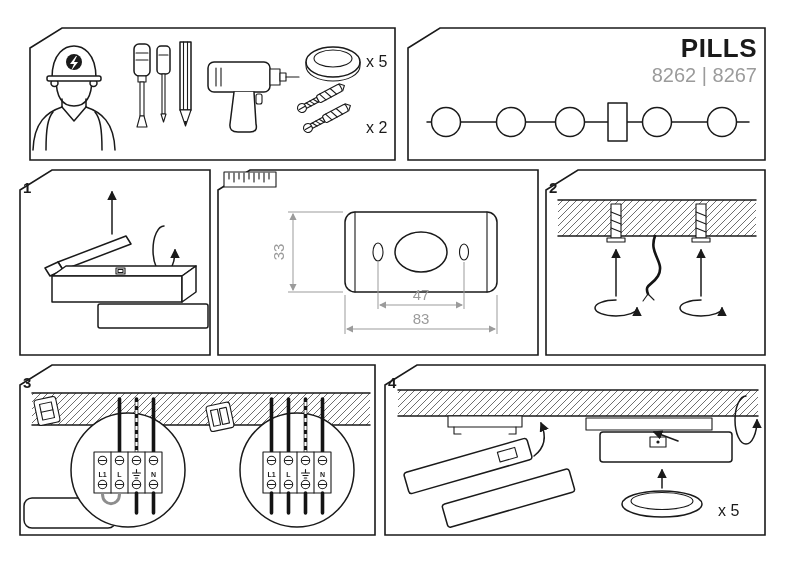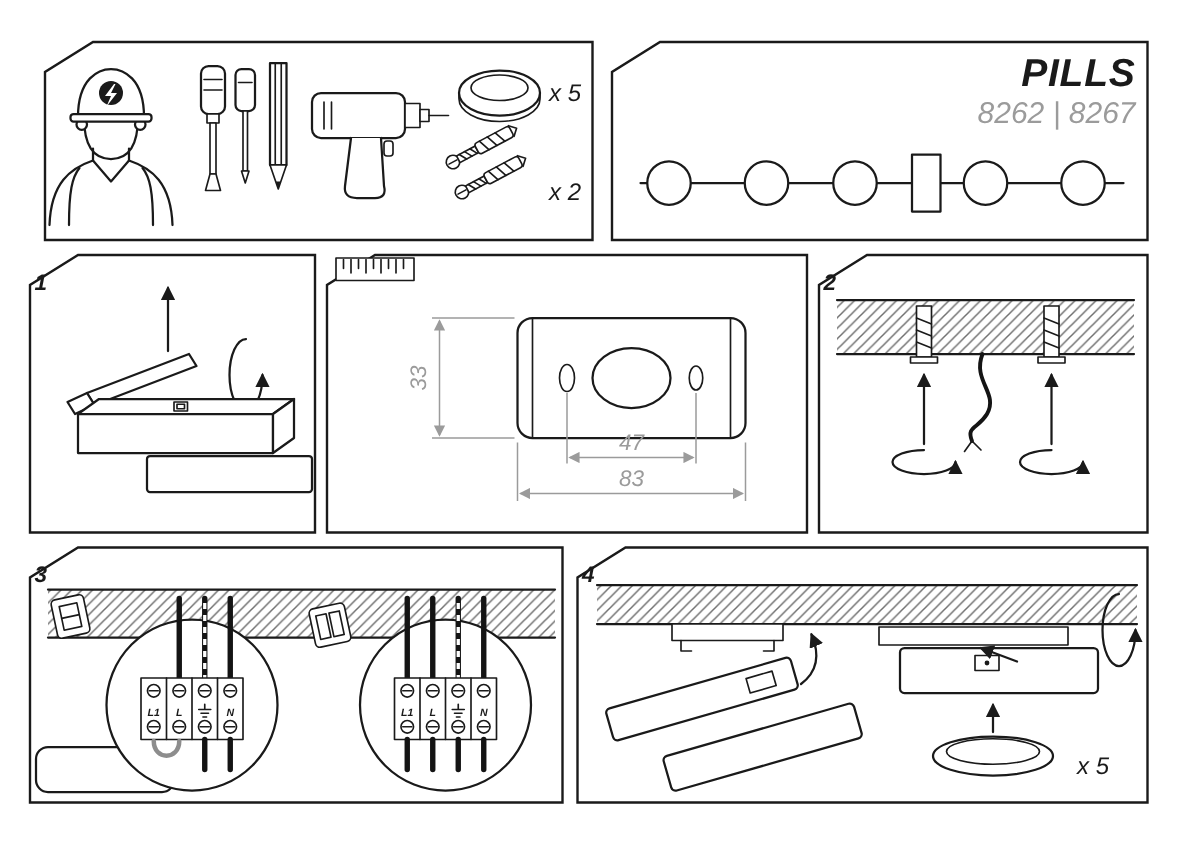--- a/index.html
+++ b/index.html
@@ -1,16 +1,16 @@
 <!DOCTYPE html>
 <html><head>
 <meta charset="utf-8">
 <style>
   html,body{margin:0;padding:0;background:#fff;}
-  .page{position:relative;width:793px;height:561px;background:#fff;overflow:hidden;font-style:italic;}
+  .page{position:relative;width:793px;height:561px;background:#fff;overflow:hidden;}
   svg{display:block;}
   .panel{fill:#fff;stroke:#1a1a1a;stroke-width:1.6;stroke-linejoin:miter;}
   .ln{fill:none;stroke:#1a1a1a;stroke-width:1.5;stroke-linecap:round;stroke-linejoin:round;}
   .ln2{fill:none;stroke:#1a1a1a;stroke-width:1.1;stroke-linecap:round;stroke-linejoin:round;}
   .fw{fill:#fff;}
   .blk{fill:#1a1a1a;stroke:none;}
   .wht{fill:#fff;stroke:none;}
   .wire{fill:none;stroke:#141414;stroke-width:3.6;stroke-linecap:round;}
   .wdash{fill:none;stroke:#fff;stroke-width:2.2;stroke-dasharray:4 4;stroke-linecap:butt;}
   .jump{fill:none;stroke:#8d8d8d;stroke-width:3;stroke-linecap:round;}

